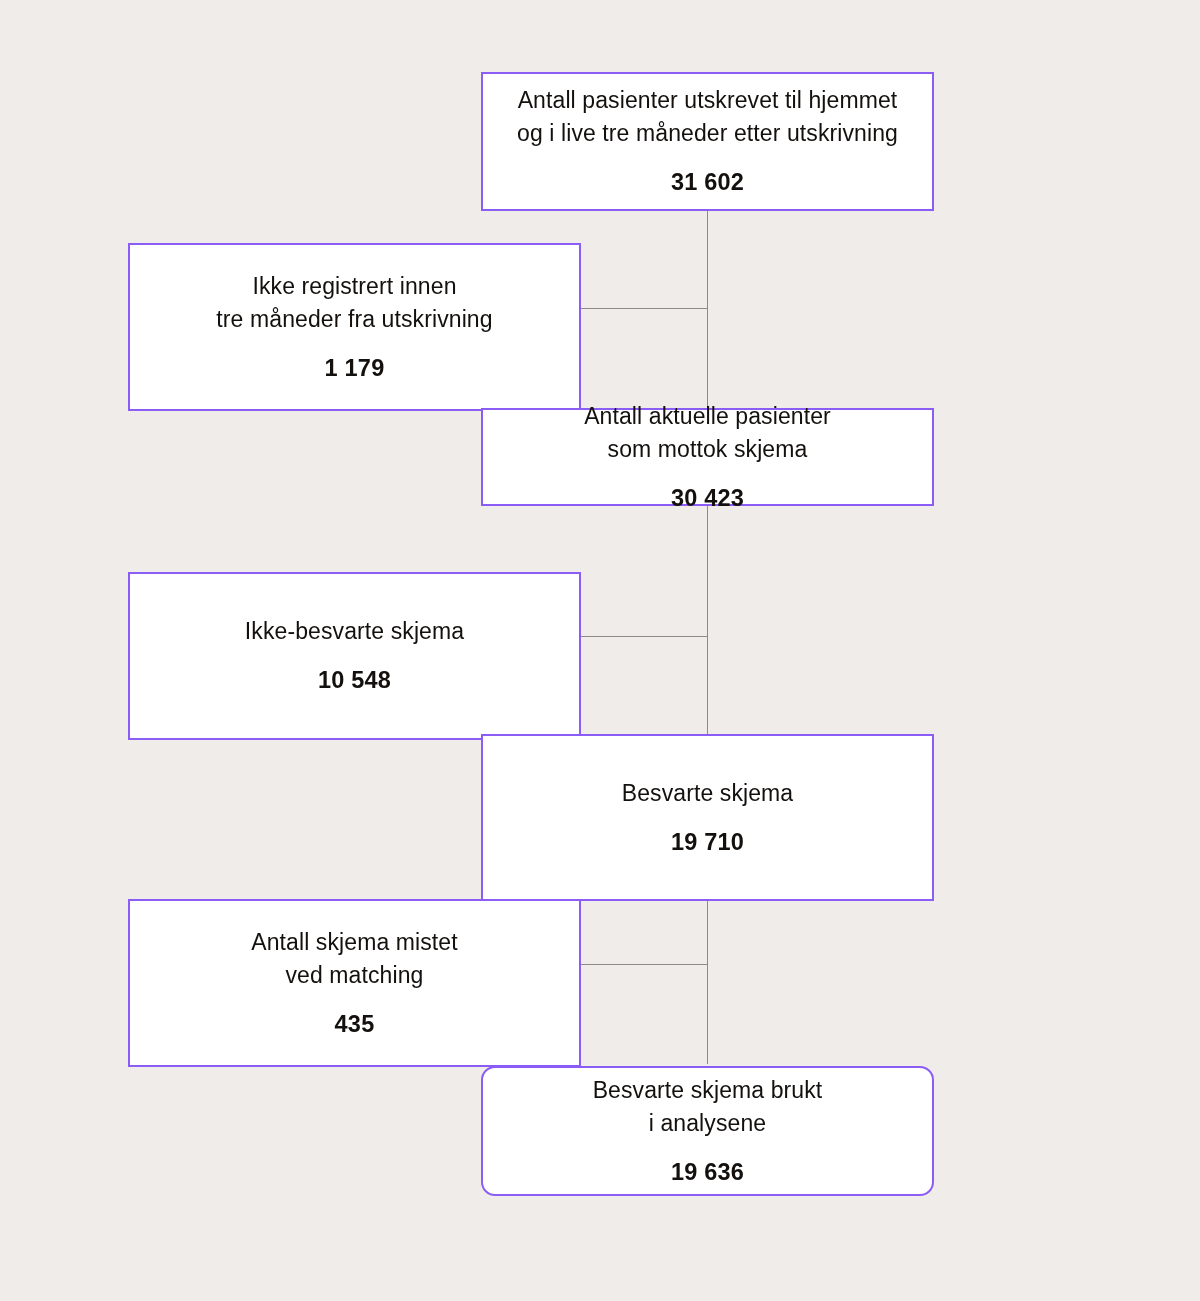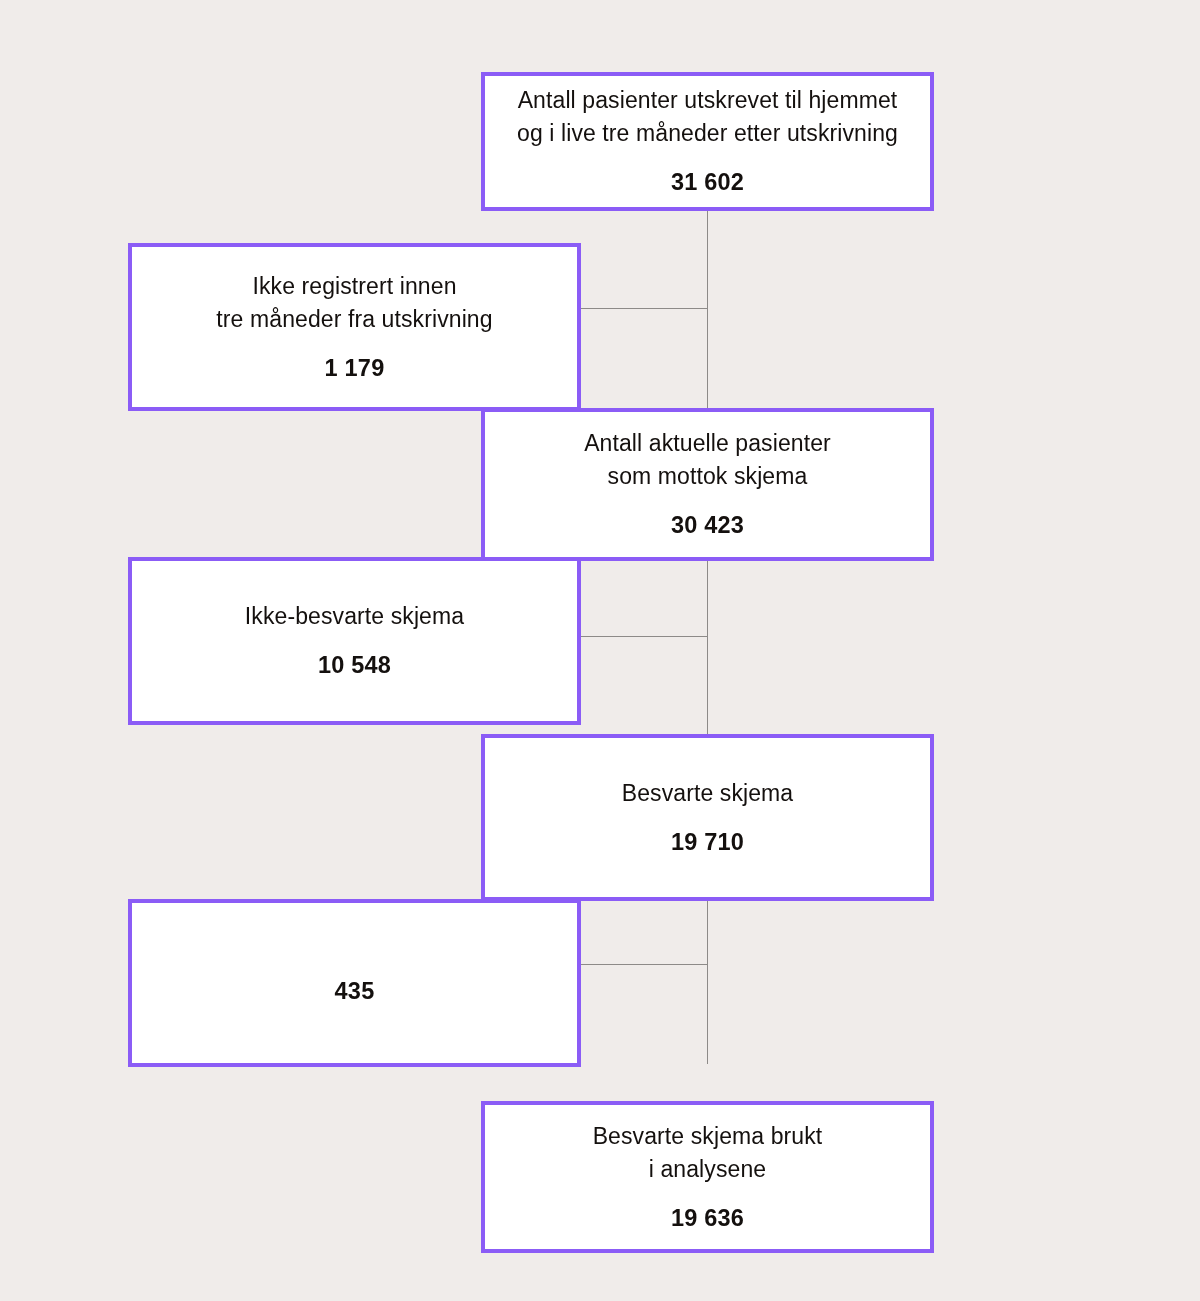--- a/index.html
+++ b/index.html
@@ -29,21 +29,21 @@
     position: absolute;
     height: 1px;
     background: #8d8a88;
   }
 
   
   .node {
     position: absolute;
     box-sizing: border-box;
     background: #ffffff;
-    border: 4px solid #8b5cf6;
+    border: 2px solid #8b5cf6;
     display: flex;
     flex-direction: column;
     align-items: center;
     justify-content: center;
     text-align: center;
     color: #14100e;
   }
   .node .label {
     font-size: 23px;
     line-height: 33px;
@@ -55,28 +55,28 @@
     font-size: 23.5px;
     line-height: 33px;
     font-weight: 700;
     letter-spacing: 0.2px;
     margin-top: 16px;
   }
 
   
   .node.main { left: 481px; width: 453px; }
   #node-discharged { top: 72px;   height: 139px; }
-  #node-received   { top: 408px;  height: 153px; }
+  #node-received   { top: 408px;  height: 98px; }
   #node-answered   { top: 734px;  height: 167px; }
-  #node-analysed   { top: 1101px; height: 152px; }
+  #node-analysed   { top: 1066px; height: 130px; border-radius: 14px; }
 
   
   .node.side { left: 128px; width: 453px; height: 168px; }
   #node-not-registered { top: 243px; }
-  #node-unanswered     { top: 557px; justify-content: center; }
+  #node-unanswered     { top: 572px; justify-content: center; }
   #node-lost-matching  { top: 899px; }
 
   
   #trunk-main { left: 707px; top: 210px; height: 854px; }
 
   
   .branch { left: 581px; width: 127px; }
   #branch-not-registered { top: 308px; }
   #branch-unanswered     { top: 636px; }
   #branch-lost-matching  { top: 964px; }
@@ -114,20 +114,22 @@
     <div class="label">Ikke-besvarte skjema</div>
     <div class="value">10 548</div>
   </div>
 
   <div class="node main" id="node-answered">
     <div class="label">Besvarte skjema</div>
     <div class="value">19 710</div>
   </div>
 
   <div class="node side" id="node-lost-matching">
+    <div class="label">Antall skjema mistet
+ved matching</div>
     <div class="value">435</div>
   </div>
 
   <div class="node main" id="node-analysed">
     <div class="label">Besvarte skjema brukt
 i analysene</div>
     <div class="value">19 636</div>
   </div>
 
 </div>

